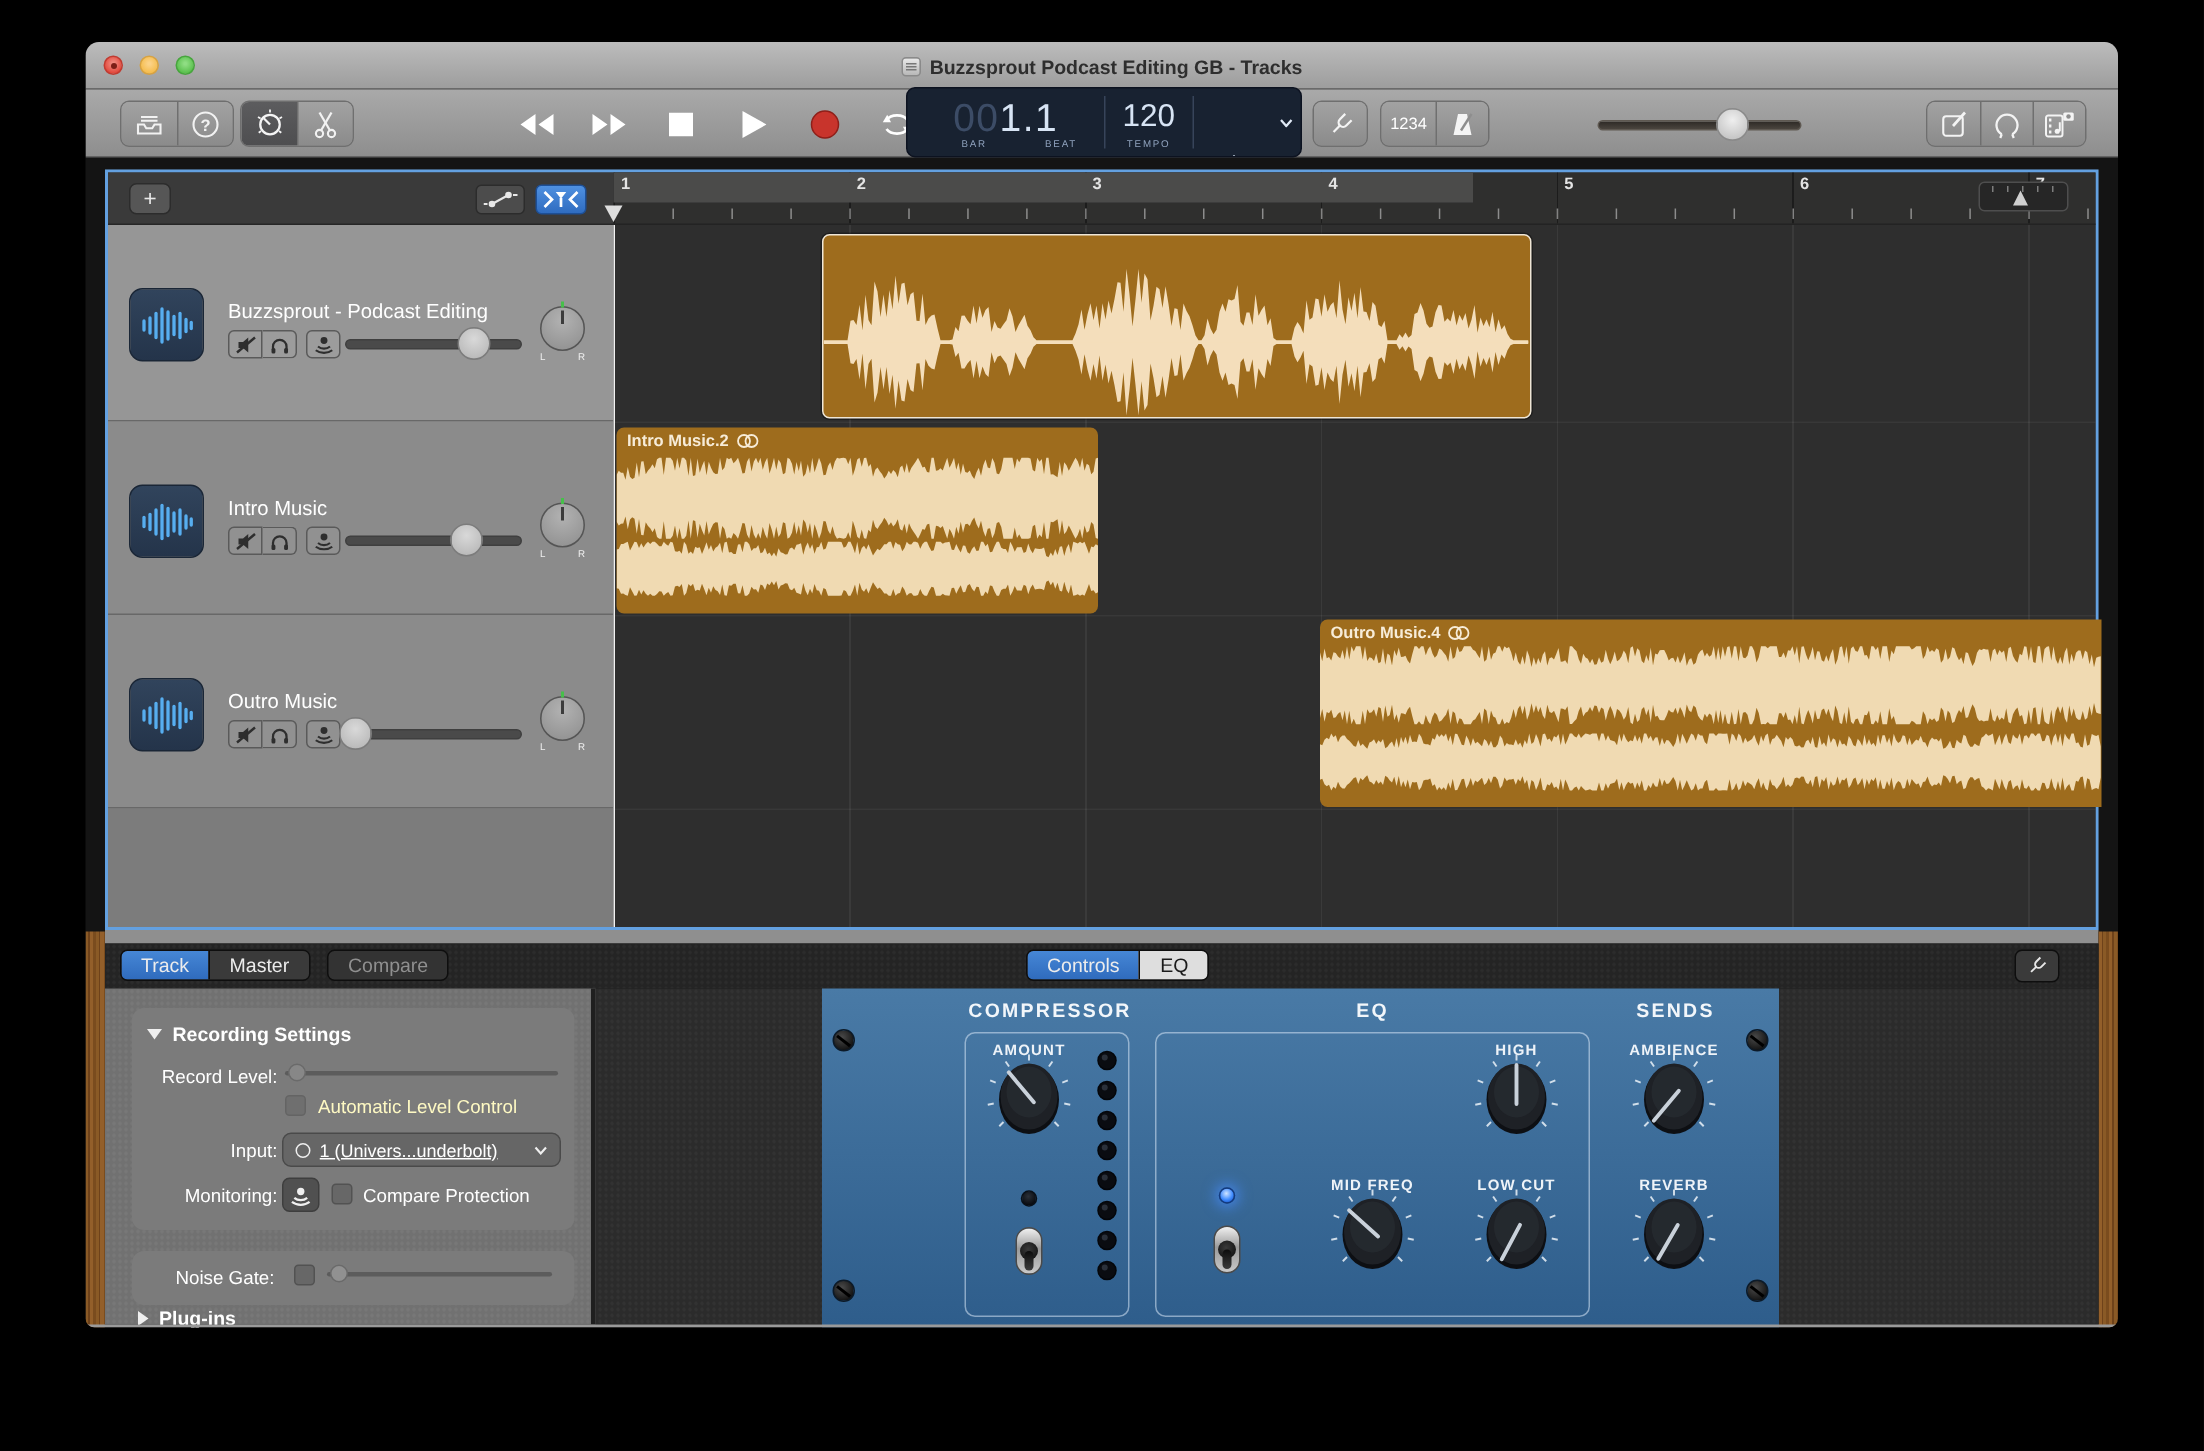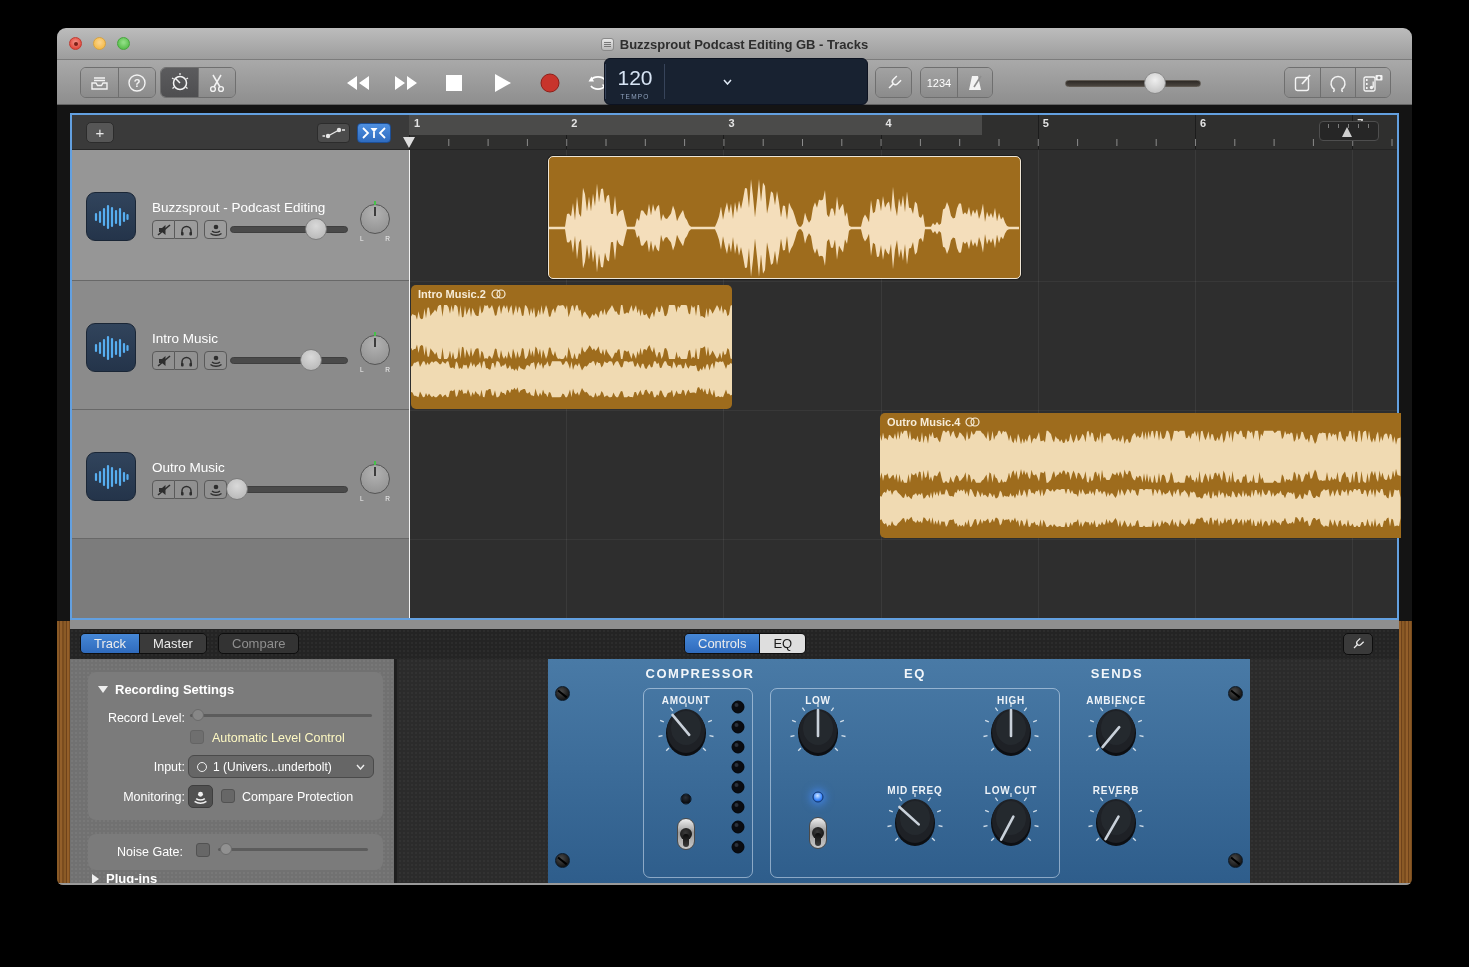--- a/index.html
+++ b/index.html
@@ -153,27 +153,27 @@
   .tri-r { width:0;height:0;border-top:5px solid transparent;border-bottom:5px solid transparent;border-left:7px solid #efefef;}
   .flabel { position:absolute; font-size:12.5px; text-align:right; }
   .dimtext { color:#fef9c3; }
   .gslider { position:absolute; height:12px; }
   .gslider .gt { position:absolute; top:5px; left:0; right:0; height:3px; border-radius:2px; background:#5c5c5c; }
   .gslider .gk { position:absolute; top:0; width:12px; height:12px; border-radius:50%; background:#919191; border:1px solid #6a6a6a;}
   .chk { position:absolute; width:14px; height:14px; border-radius:3px; background:#676767; border:1px solid #525252; }
   #inputDrop { position:absolute; left:100px; top:83px; width:186px; height:23px; background:#666;
      border:1px solid #4a4a4a; border-radius:6px; display:flex; align-items:center; gap:6px; padding:0 8px; font-size:12px; color:#fff;}
   #inputDrop .circ { width:10px; height:10px; border:1.4px solid #efefef; border-radius:50%; flex:none;}
-  #inputDrop .dtext { flex:1; white-space:nowrap; overflow:hidden; }
+  #inputDrop .dtext { flex:1; white-space:nowrap; overflow:hidden;text-decoration:underline; }
   #monBtn { position:absolute; left:100px; top:113px; width:25px; height:23px; background:#505050;
      border:1px solid #3e3e3e; border-radius:5px; display:flex; align-items:center; justify-content:center; }
   #pluginsRow { position:absolute; left:22px; top:212px; font-size:13px; font-weight:bold; display:flex; align-items:center; gap:7px;}
 
   
-  #bluePanel { position:absolute; left:478px; top:0; width:702px; height:226px;
+  #bluePanel { position:absolute; left:478px; top:0; width:638px; height:226px;
      background:linear-gradient(#497aa6, #2e5d8b); }
   .screw { position:absolute; width:15px; height:15px; border-radius:50%;
      background:radial-gradient(circle at 40% 35%, #4a4a4a, #141414 75%); border:1px solid #0c1a28;}
   .screw::after { content:""; position:absolute; left:1px; top:6px; width:11px; height:1.6px; background:#000; transform:rotate(38deg);}
   .sec-title { position:absolute; top:7px; transform:translateX(-50%); color:#f2f6fa; font-size:13px;
      font-weight:bold; letter-spacing:1.5px; }
   .gbox { position:absolute; top:29px; height:190px; border:1px solid rgba(215,230,245,.55); border-radius:7px; }
   .knob-unit { position:absolute; transform:translate(-50%,0); width:90px; text-align:center; }
   .klabel { color:#eef3f8; font-size:10px; font-weight:bold; letter-spacing:0.8px; margin-bottom:-6px; }
   .led { position:absolute; width:11px; height:11px; border-radius:50%; transform:translate(-50%,-50%);
@@ -272,20 +272,25 @@
         <svg width="22" height="18" viewBox="0 0 22 18">
           <path d="M4 6 A 8 6 0 0 1 18 6" fill="none" stroke="#fff" stroke-width="1.8"></path>
           <path d="M18 12 A 8 6 0 0 1 4 12" fill="none" stroke="#fff" stroke-width="1.8"></path>
           <path d="M1.5 7.5 L4.5 2.5 L7 7.5 Z" fill="#fff"></path>
           <path d="M15 10.5 L20.5 10.5 L17.5 15.5 Z" fill="#fff"></path>
         </svg>
       </div>
     </div>
 
     <div id="lcd">
+      <div class="lcd-sec" id="lcd-barbeat">
+        <div id="lcd-digits"><span class="dim">00</span><span>1.1</span></div>
+        <span class="lcd-lab" style="left:36px">BAR</span>
+        <span class="lcd-lab" style="right:18px">BEAT</span>
+      </div>
       <div class="lcd-div"></div>
       <div class="lcd-sec" id="lcd-tempo">
         <div class="big">120</div>
         <span class="lcd-lab" style="left:50%;transform:translateX(-50%)">TEMPO</span>
       </div>
       <div class="lcd-div"></div>
       <div class="lcd-sec" id="lcd-key">
         <div class="ts">4/4</div>
         <div class="ky">Cmaj</div>
       </div>
@@ -747,40 +752,20 @@
           <circle cx="8" cy="148" r="6" fill="#0a0c11" stroke="#04060a" stroke-width="1"></circle>
           <circle cx="6.5" cy="146" r="2" fill="#2a303a"></circle>
         </svg>
       <div class="led" style="left:138px; top:140px"></div>
       <div class="toggle" style="left:138px; top:175px">
         <div class="base"></div>
           <div class="pivot"></div>
           <div class="lever"></div>
       </div>
 
-      <div class="knob-unit" style="left:270px; top:36px">
-        <div class="klabel">LOW</div>
-          <div class="kbody"><svg width="64" height="66" viewBox="-32 -31 64 66">
-              <line x1="-17.0" y1="17.0" x2="-19.8" y2="19.8" stroke="rgba(235,242,248,.85)" stroke-width="1.3"></line>
-              <line x1="-23.5" y1="4.7" x2="-27.5" y2="5.5" stroke="rgba(235,242,248,.85)" stroke-width="1.3"></line>
-              <line x1="-22.2" y1="-9.2" x2="-25.9" y2="-10.7" stroke="rgba(235,242,248,.85)" stroke-width="1.3"></line>
-              <line x1="-13.3" y1="-20.0" x2="-15.6" y2="-23.3" stroke="rgba(235,242,248,.85)" stroke-width="1.3"></line>
-              <line x1="0.0" y1="-24.0" x2="0.0" y2="-28.0" stroke="rgba(235,242,248,.85)" stroke-width="1.3"></line>
-              <line x1="13.3" y1="-20.0" x2="15.6" y2="-23.3" stroke="rgba(235,242,248,.85)" stroke-width="1.3"></line>
-              <line x1="22.2" y1="-9.2" x2="25.9" y2="-10.7" stroke="rgba(235,242,248,.85)" stroke-width="1.3"></line>
-              <line x1="23.5" y1="4.7" x2="27.5" y2="5.5" stroke="rgba(235,242,248,.85)" stroke-width="1.3"></line>
-              <line x1="17.0" y1="17.0" x2="19.8" y2="19.8" stroke="rgba(235,242,248,.85)" stroke-width="1.3"></line>
-              <ellipse cx="0" cy="2" rx="20" ry="23" fill="#0d0f13"></ellipse>
-              <ellipse cx="0" cy="0" rx="19" ry="22" fill="#1e2126"></ellipse>
-              <ellipse cx="0" cy="-3" rx="15" ry="17" fill="#262a30" opacity="0.85"></ellipse>
-              <g transform="rotate(0)">
-                <line x1="0" y1="5" x2="0" y2="-21" stroke="#c9d1da" stroke-width="2.6" stroke-linecap="round"></line>
-              </g>
-            </svg></div>
-      </div>
       <div class="knob-unit" style="left:463px; top:36px">
         <div class="klabel">HIGH</div>
           <div class="kbody"><svg width="64" height="66" viewBox="-32 -31 64 66">
               <line x1="-17.0" y1="17.0" x2="-19.8" y2="19.8" stroke="rgba(235,242,248,.85)" stroke-width="1.3"></line>
               <line x1="-23.5" y1="4.7" x2="-27.5" y2="5.5" stroke="rgba(235,242,248,.85)" stroke-width="1.3"></line>
               <line x1="-22.2" y1="-9.2" x2="-25.9" y2="-10.7" stroke="rgba(235,242,248,.85)" stroke-width="1.3"></line>
               <line x1="-13.3" y1="-20.0" x2="-15.6" y2="-23.3" stroke="rgba(235,242,248,.85)" stroke-width="1.3"></line>
               <line x1="0.0" y1="-24.0" x2="0.0" y2="-28.0" stroke="rgba(235,242,248,.85)" stroke-width="1.3"></line>
               <line x1="13.3" y1="-20.0" x2="15.6" y2="-23.3" stroke="rgba(235,242,248,.85)" stroke-width="1.3"></line>
               <line x1="22.2" y1="-9.2" x2="25.9" y2="-10.7" stroke="rgba(235,242,248,.85)" stroke-width="1.3"></line>

